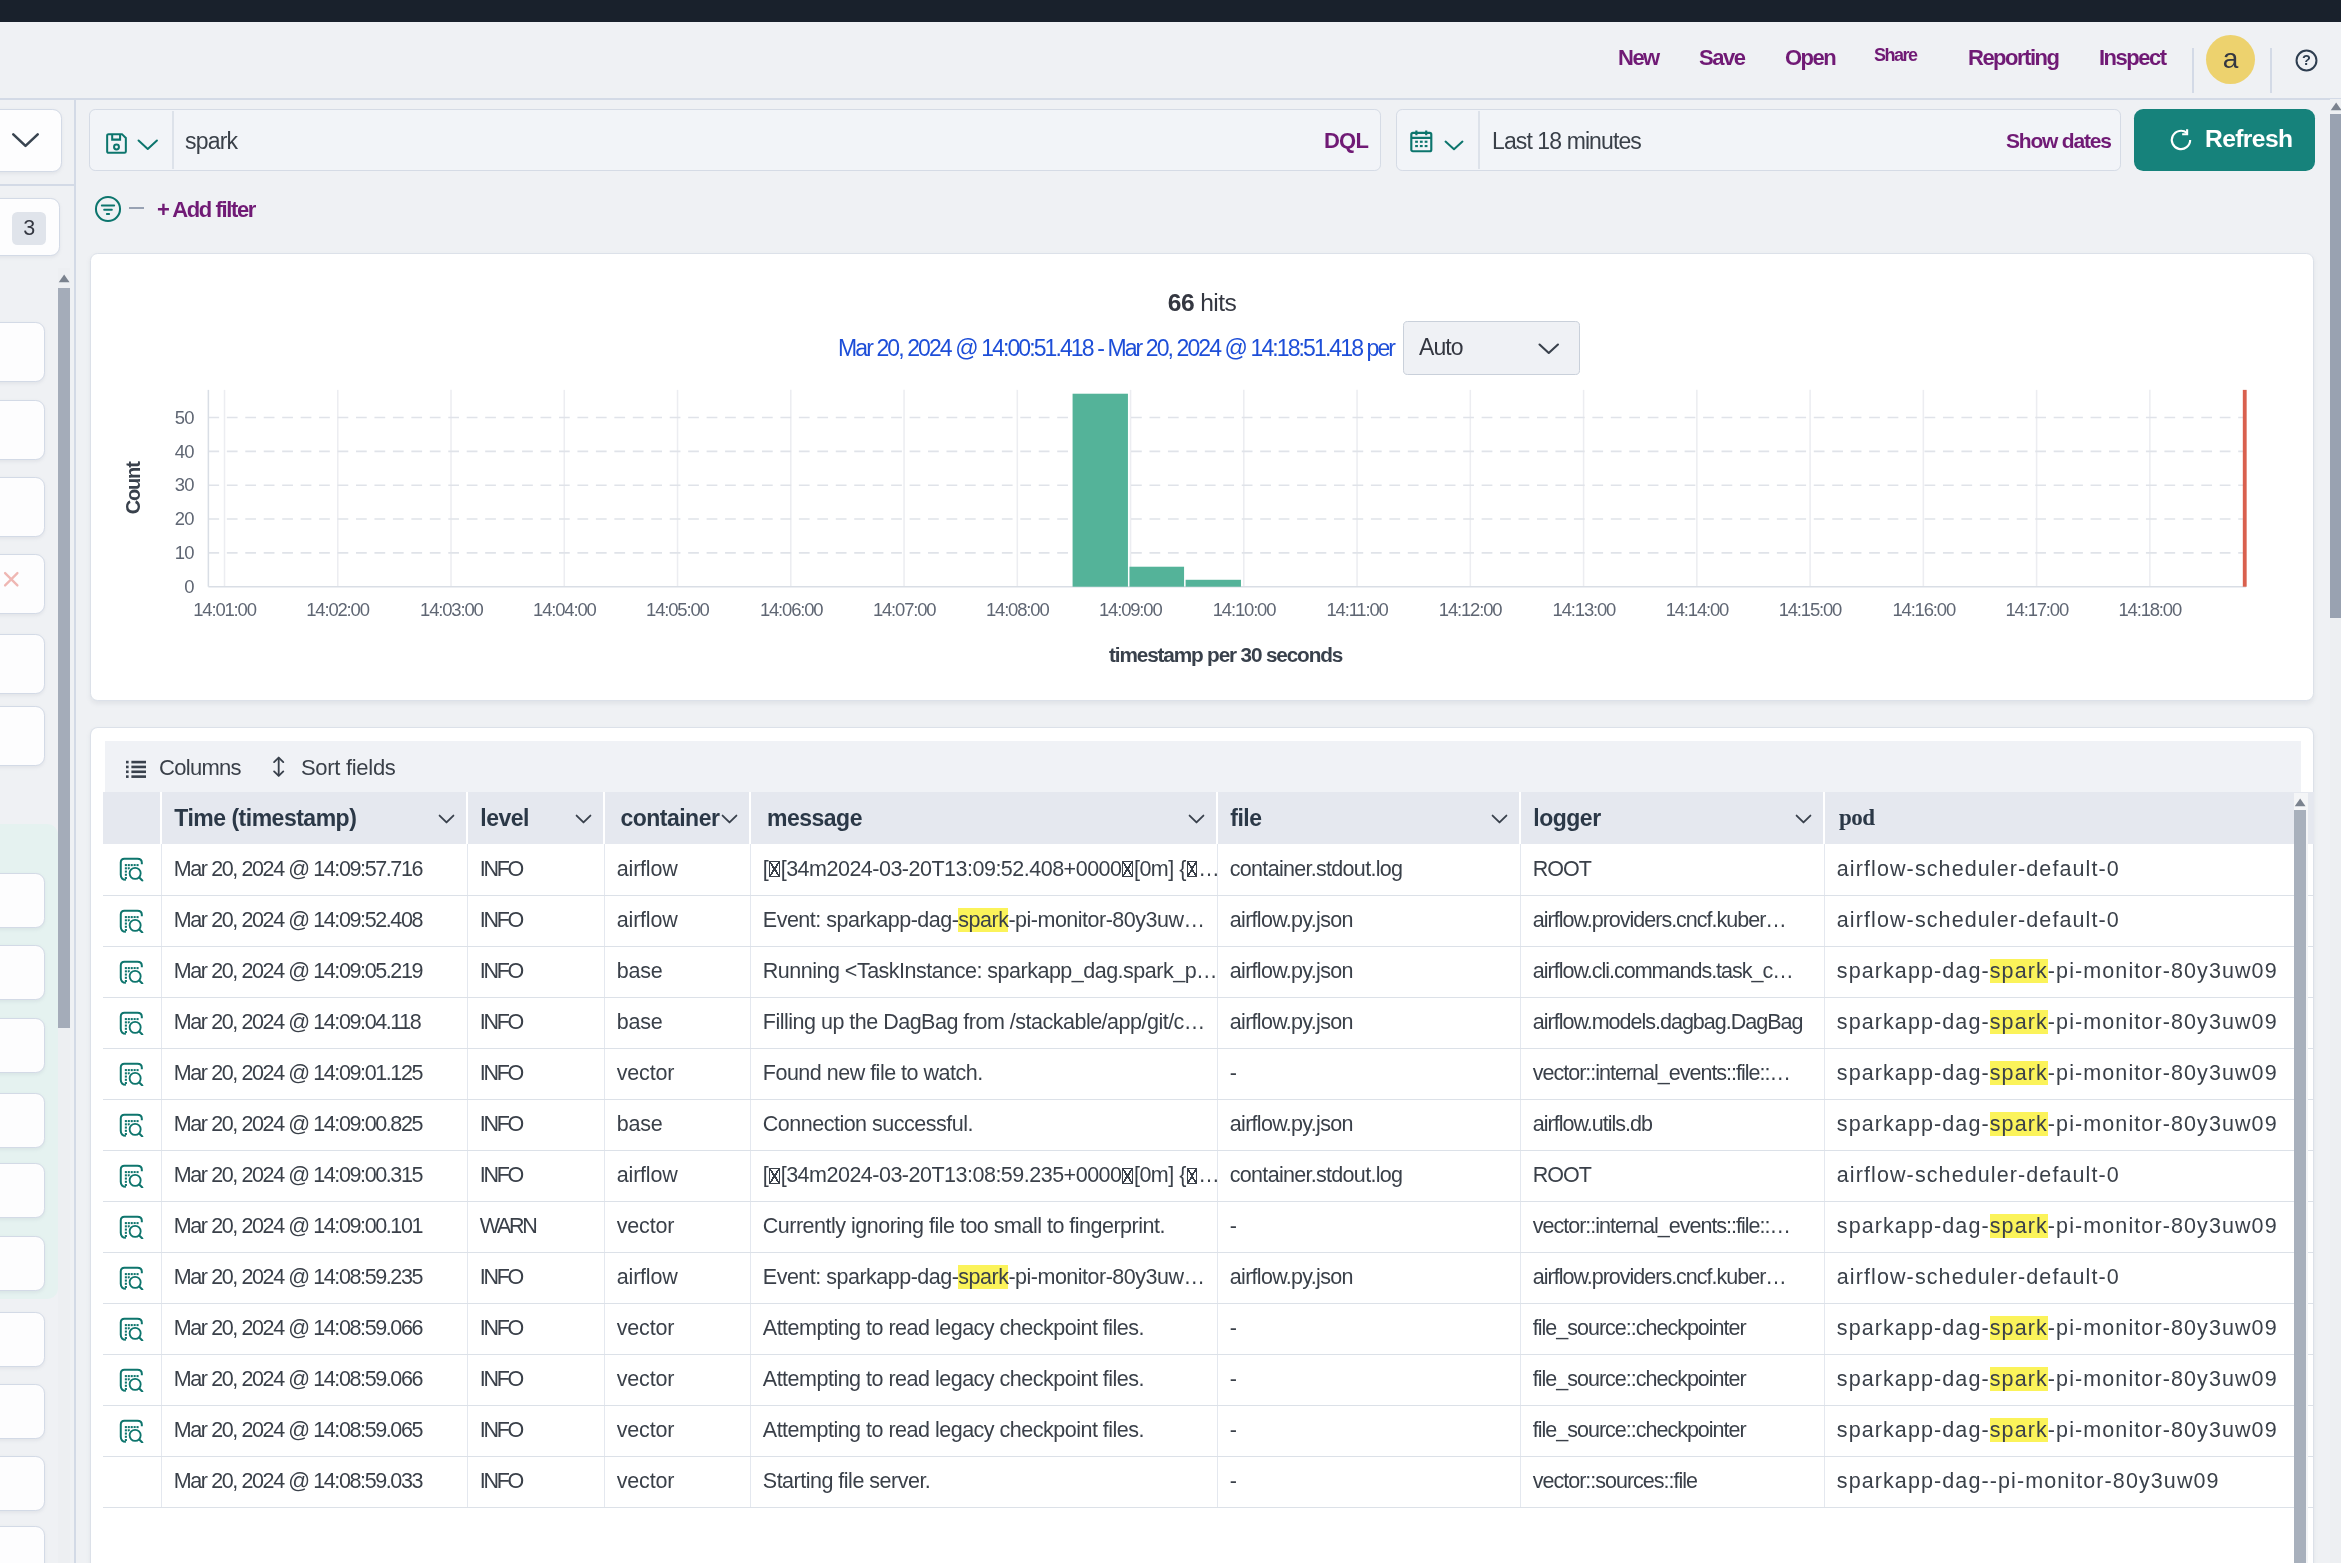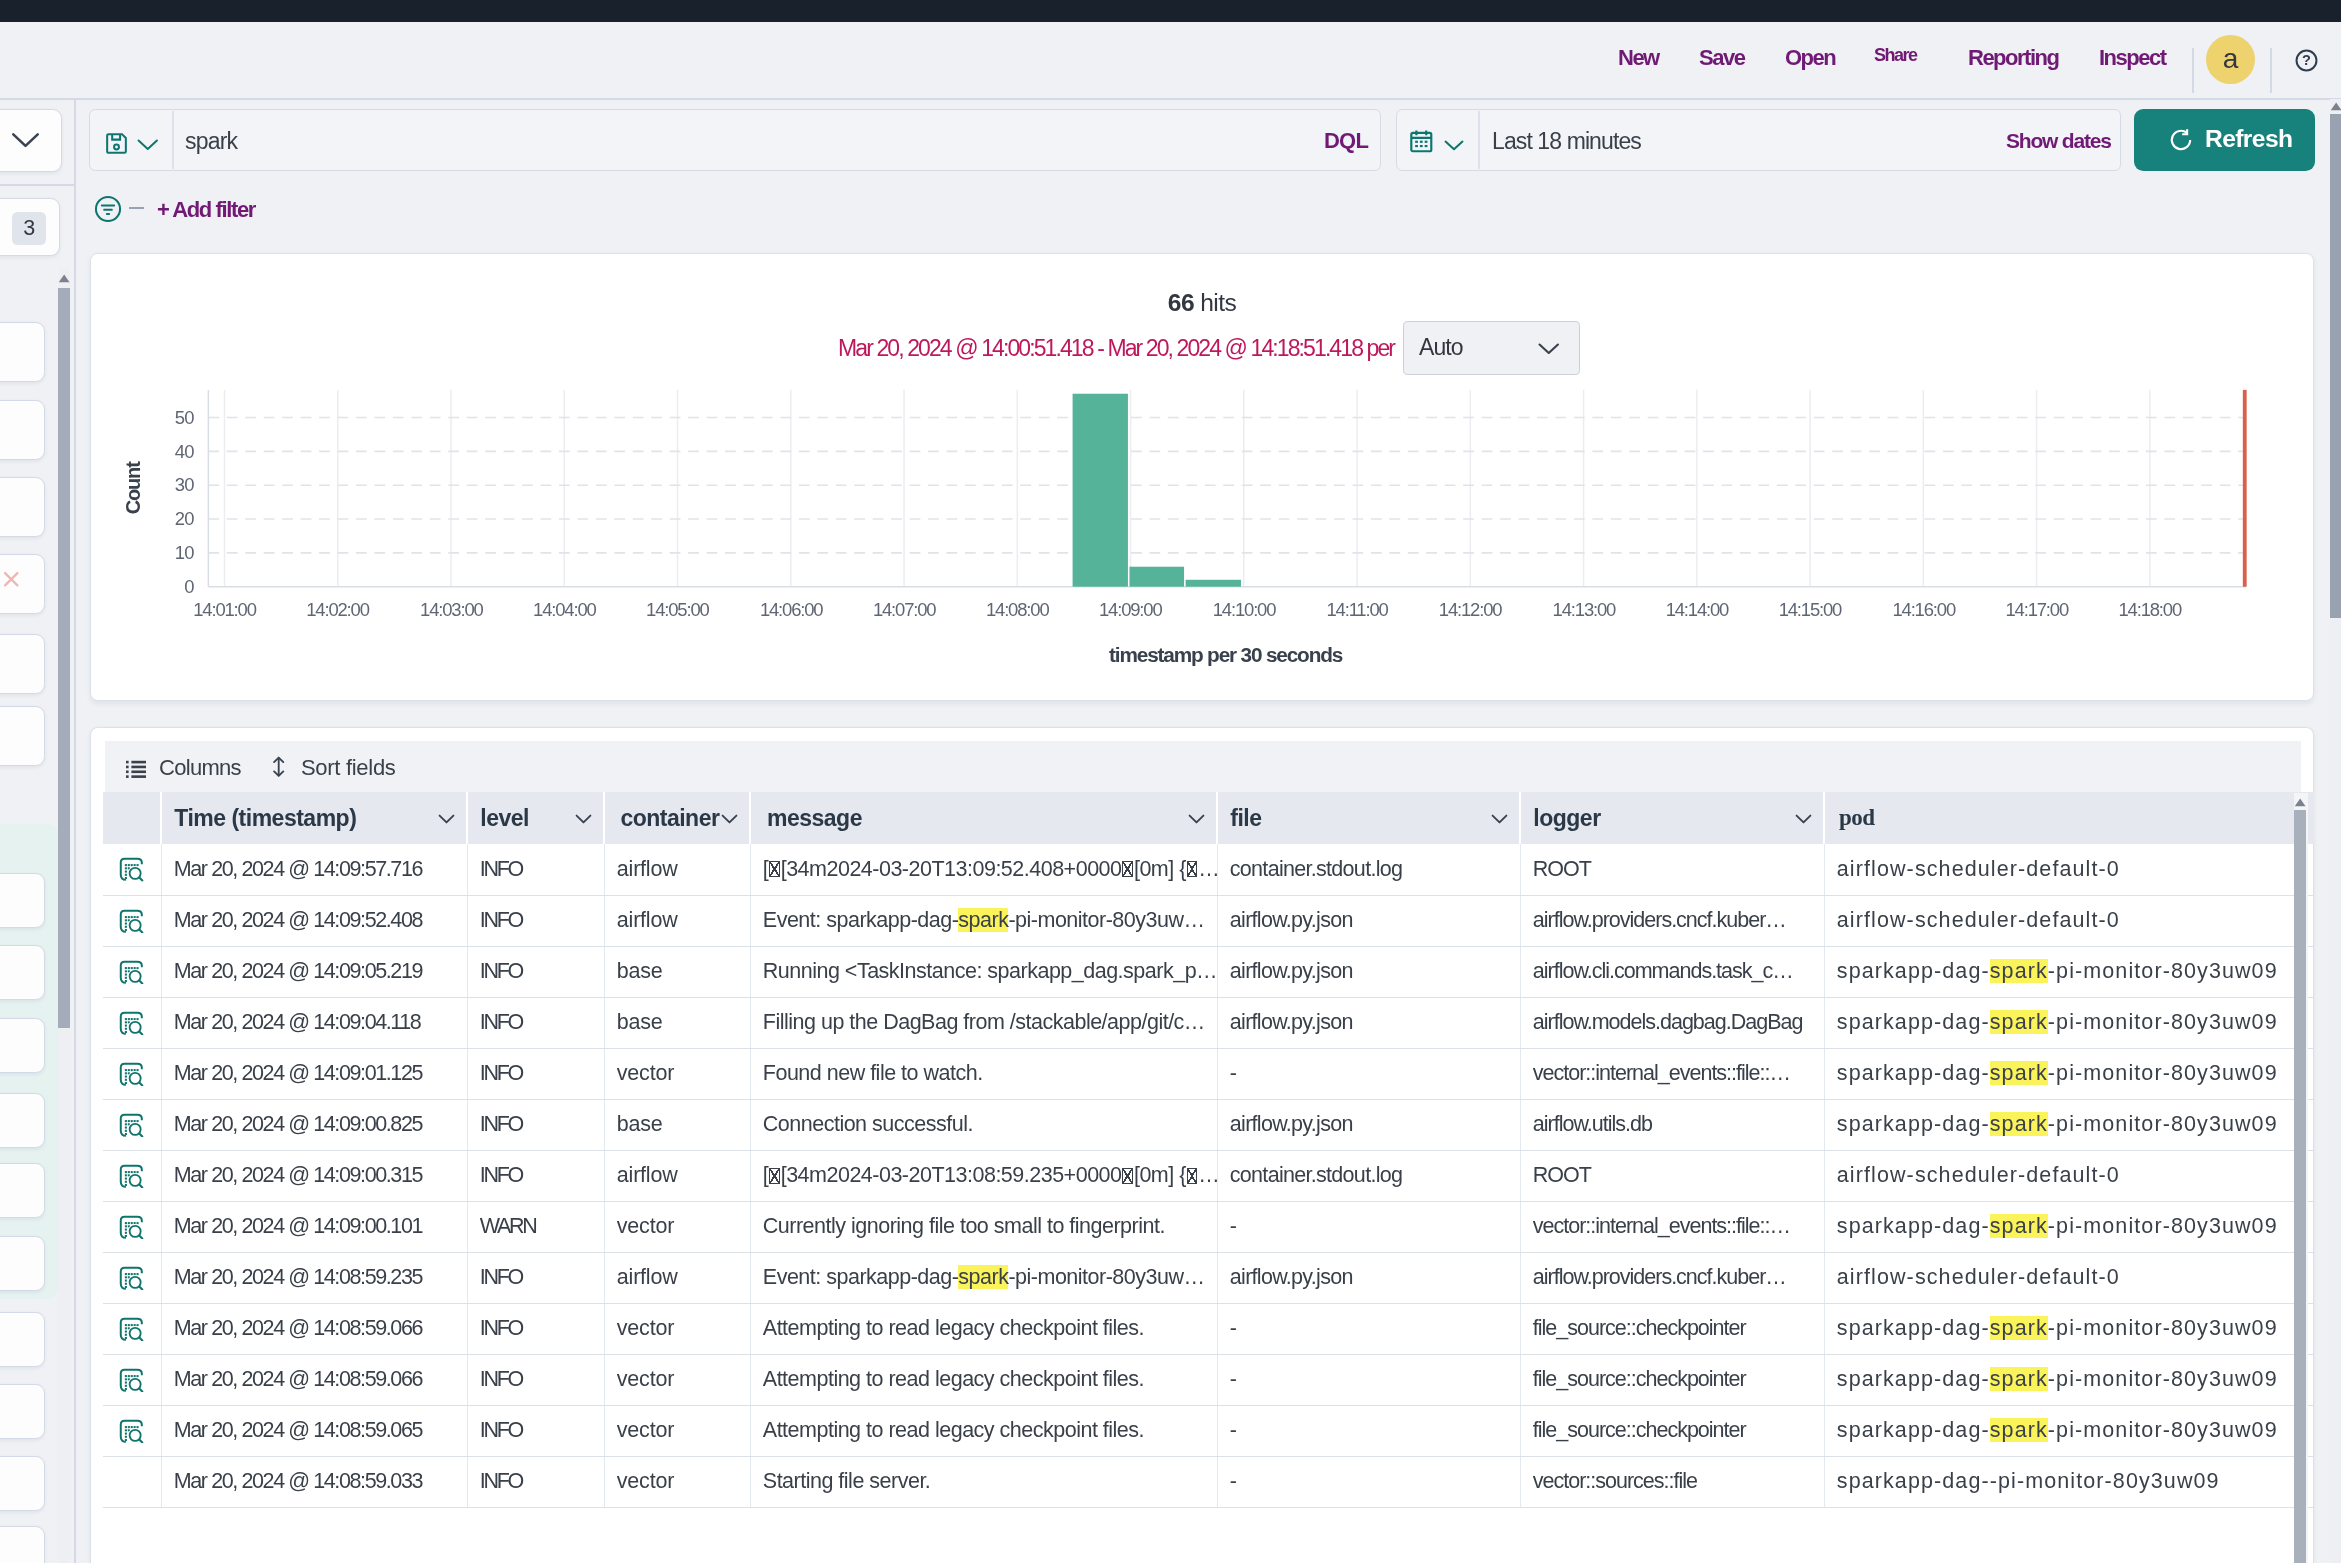--- a/index.html
+++ b/index.html
@@ -166,21 +166,21 @@
 
   <svg class="abs" style="left:94px;top:195px;" width="28" height="28" viewBox="0 0 36 36">
     <circle cx="18" cy="18" r="15.5" fill="none" stroke="#0C756D" stroke-width="2.6"></circle>
     <path d="M10 13.5 h16 M13 19 h10 M16.5 24.5 h3" stroke="#0C756D" stroke-width="2.4" fill="none" stroke-linecap="round"></path>
   </svg>
   <div class="abs" style="left:129px;top:207px;width:15.4px;height:2.3px;background:#98A2B3;"></div>
   <div class="abs teal semibold" style="left:157px;top:197px;font-size:22px;letter-spacing:-1.4px;">+ Add filter</div>
 
   <div class="panel" style="left:90px;top:253px;width:2224px;height:448px;"></div>
   <div class="abs" style="left:90px;top:289px;width:2224px;text-align:center;font-size:24.6px;letter-spacing:-0.6px;color:#343741;"><span style="font-weight:700;">66</span> hits</div>
-  <div class="abs" style="left:838px;top:335px;font-size:23px;letter-spacing:-1.9px;color:#be185d;">Mar 20, 2024 @ 14:00:51.418 - Mar 20, 2024 @ 14:18:51.418 per</div>
+  <div class="abs" style="left:838px;top:335px;font-size:23px;letter-spacing:-1.9px;color:#1d4ed8;">Mar 20, 2024 @ 14:00:51.418 - Mar 20, 2024 @ 14:18:51.418 per</div>
   <div class="abs" style="left:1403px;top:321px;width:177px;height:54px;background:#EFF1F5;border:1.5px solid #C9D0DA;border-radius:4.6px;"></div>
   <div class="abs" style="left:1419px;top:334px;font-size:23px;letter-spacing:-0.9px;color:#343741;">Auto</div>
   <svg class="abs" style="left:1538px;top:343px;" width="21.5" height="12.3" viewBox="0 0 28 16">
     <polyline points="2,2 14,13 26,2" fill="none" stroke="#39414C" stroke-width="2.8" stroke-linecap="round" stroke-linejoin="round"></polyline>
   </svg>
   <svg class="abs" style="left:0;top:0;pointer-events:none;" width="2342" height="1564" viewBox="0 0 3046 2034">
 
     <g stroke="#ECEDF1" stroke-width="2">
       <line x1="292" y1="507" x2="292" y2="763"></line>
       <line x1="439.3" y1="507" x2="439.3" y2="763"></line>

